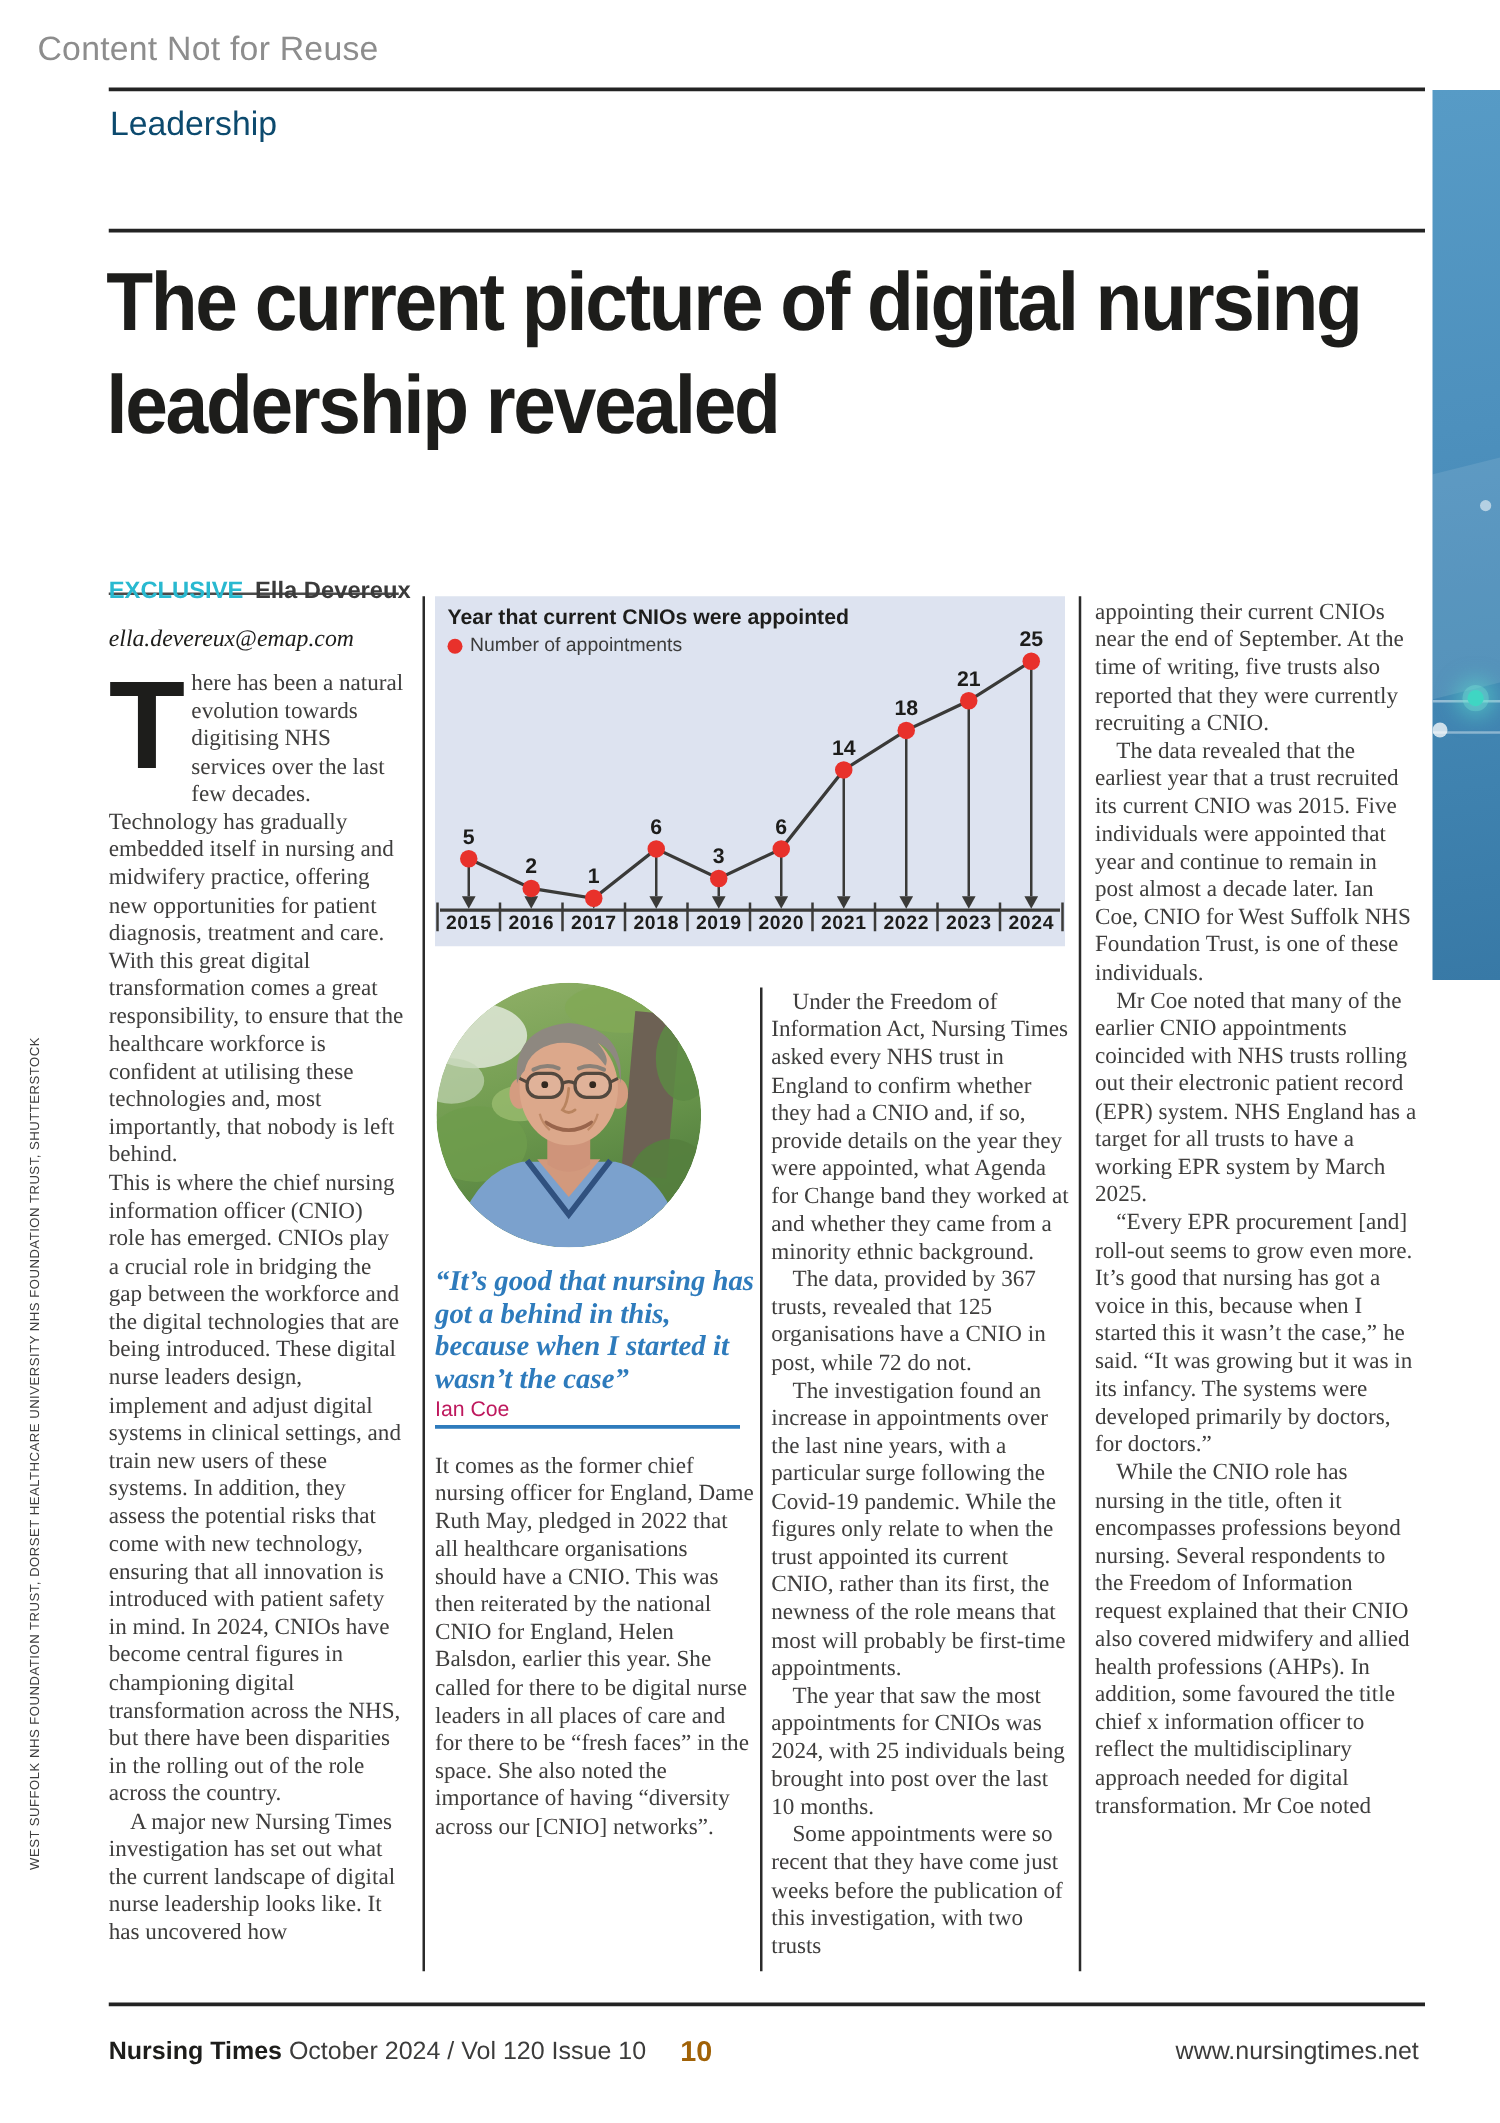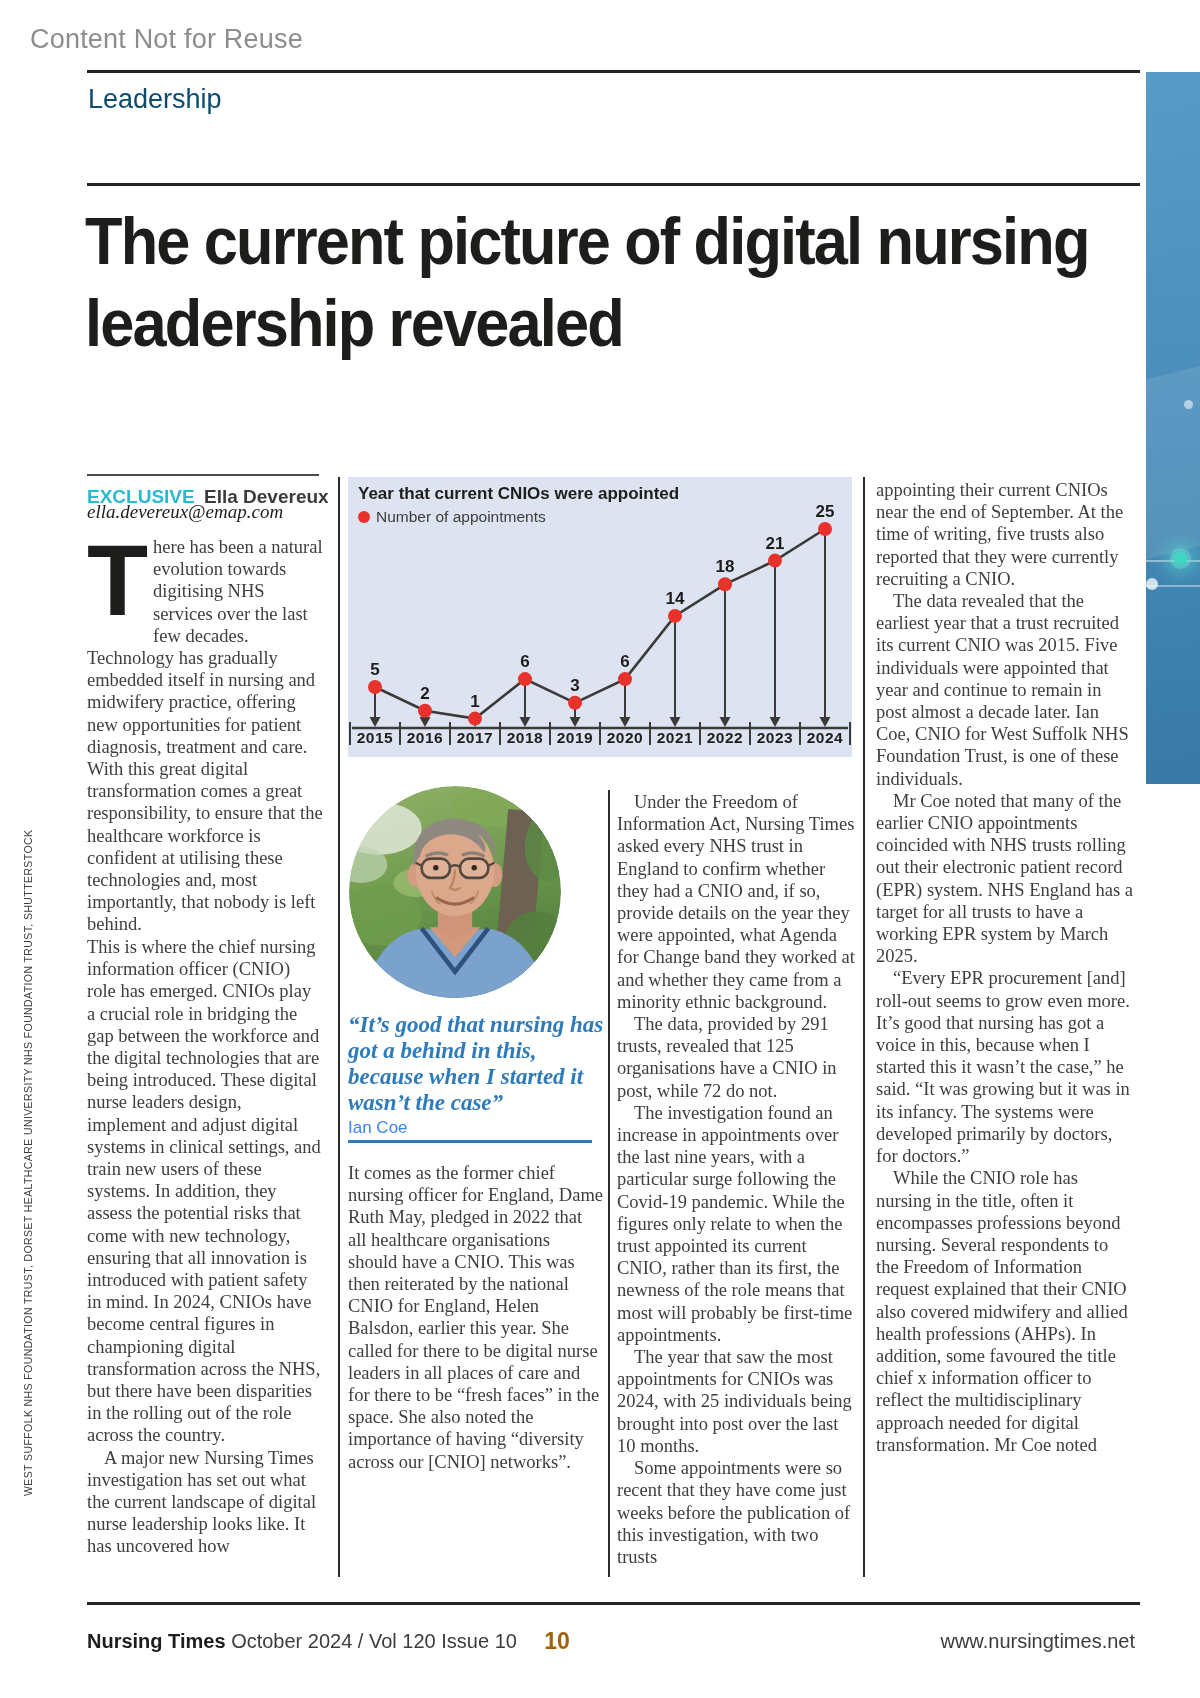--- a/index.html
+++ b/index.html
@@ -31,21 +31,21 @@
   .vcredit{position:absolute;left:22px;top:908px;height:588px;width:16px;
            writing-mode:vertical-rl;transform:rotate(180deg);
            font-size:10.5px;letter-spacing:.4px;color:#3e3e3e;white-space:nowrap;}
 
   .vdiv{position:absolute;width:2px;background:#2b2b2b;}
   .vdiv1{left:338px;top:477px;height:1100px;}
   .vdiv2{left:608px;top:790px;height:787px;}
   .vdiv3{left:863px;top:477px;height:1100px;}
 
   .byline-rule{position:absolute;left:87px;top:474px;width:232px;height:2px;background:#4a4a4a;}
-  .byline{position:absolute;left:87px;top:486px;font-size:19px;font-weight:bold;}
+  .byline{position:absolute;left:87px;top:462px;font-size:19px;font-weight:bold;}
   .byline .kicker{color:#29b9d0;}
   .byline .author{color:#3b3b3b;margin-left:4px;}
   .email{position:absolute;left:87px;top:501px;font-family:"Liberation Serif",serif;
          font-style:italic;font-size:19px;color:#1d1d1b;}
 
   .body-col{position:absolute;}
   .body-col p{margin:0;font-family:"Liberation Serif",serif;font-size:18.5px;
               line-height:22.2px;color:#3f3e3d;text-align:left;}
   .indent-rest p + p{text-indent:17px;}
   .indent-all p{text-indent:17px;}
@@ -66,21 +66,21 @@
   .chart svg{position:absolute;left:0;top:0;width:504px;height:280px;}
   .cd-val{font:bold 17px "Liberation Sans",sans-serif;fill:#1d1d1b;}
   .cd-year{font:600 15.5px "Liberation Sans",sans-serif;fill:#1d1d1b;letter-spacing:.5px;}
 
   .photo{position:absolute;left:349px;top:786px;width:212px;height:212px;border-radius:50%;overflow:hidden;}
   .photo svg{width:100%;height:100%;display:block;}
 
   .pullquote{position:absolute;left:348px;top:1012px;width:258px;margin:0;
              font-family:"Liberation Serif",serif;font-weight:bold;font-style:italic;
              font-size:23px;line-height:26px;color:#2e7bbc;}
-  .quote-attr{position:absolute;left:348px;top:1118px;font-size:17px;color:#3b82f6;}
+  .quote-attr{position:absolute;left:348px;top:1118px;font-size:17px;color:#be185d;}
   .quote-rule{position:absolute;left:348px;top:1140px;width:244px;height:3px;background:#2e7bbc;}
 
   .footer-rule{position:absolute;left:87px;top:1602px;width:1053px;height:3px;background:#232323;}
   .footer-left{position:absolute;left:87px;top:1630px;font-size:20px;color:#3c3c3b;}
   .footer-left b{color:#1d1d1b;}
   .footer-page{position:absolute;left:537px;top:1628px;width:40px;text-align:center;
                font-size:23px;font-weight:bold;color:#a16207;}
   .footer-site{position:absolute;right:65px;top:1630px;font-size:20px;color:#3c3c3b;}
 </style>
 </head>
@@ -245,21 +245,21 @@
 
   <p class="pullquote">“It’s good that nursing has got a behind in this, because when I started it wasn’t the case”</p>
   <div class="quote-attr">Ian Coe</div>
   <div class="quote-rule"></div>
 
   <div class="body-col col2 indent-rest">
       <p>It comes as the former chief nursing officer for England, Dame Ruth May, pledged in 2022 that all healthcare organisations should have a CNIO. This was then reiterated by the national CNIO for England, Helen Balsdon, earlier this year. She called for there to be digital nurse leaders in all places of care and for there to be “fresh faces” in the space. She also noted the importance of having “diversity across our [CNIO] networks”.</p>
     </div>
   <div class="body-col col3 indent-all">
       <p>Under the Freedom of Information Act, Nursing Times asked every NHS trust in England to confirm whether they had a CNIO and, if so, provide details on the year they were appointed, what Agenda for Change band they worked at and whether they came from a minority ethnic background.</p>
-      <p>The data, provided by 291 trusts, revealed that 125 organisations have a CNIO in post, while 72 do not.</p>
+      <p>The data, provided by 367 trusts, revealed that 125 organisations have a CNIO in post, while 72 do not.</p>
       <p>The investigation found an increase in appointments over the last nine years, with a particular surge following the Covid-19 pandemic. While the figures only relate to when the trust appointed its current CNIO, rather than its first, the newness of the role means that most will probably be first-time appointments.</p>
       <p>The year that saw the most appointments for CNIOs was 2024, with 25 individuals being brought into post over the last 10 months.</p>
       <p>Some appointments were so recent that they have come just weeks before the publication of this investigation, with two trusts</p>
     </div>
   <div class="body-col col4 indent-rest">
       <p>appointing their current CNIOs near the end of September. At the time of writing, five trusts also reported that they were currently recruiting a CNIO.</p>
       <p>The data revealed that the earliest year that a trust recruited its current CNIO was 2015. Five individuals were appointed that year and continue to remain in post almost a decade later. Ian Coe, CNIO for West Suffolk NHS Foundation Trust, is one of these individuals.</p>
       <p>Mr Coe noted that many of the earlier CNIO appointments coincided with NHS trusts rolling out their electronic patient record (EPR) system. NHS England has a target for all trusts to have a working EPR system by March 2025.</p>
       <p>“Every EPR procurement [and] roll-out seems to grow even more. It’s good that nursing has got a voice in this, because when I started this it wasn’t the case,” he said. “It was growing but it was in its infancy. The systems were developed primarily by doctors, for doctors.”</p>
       <p>While the CNIO role has nursing in the title, often it encompasses professions beyond nursing. Several respondents to the Freedom of Information request explained that their CNIO also covered midwifery and allied health professions (AHPs). In addition, some favoured the title chief x information officer to reflect the multidisciplinary approach needed for digital transformation. Mr Coe noted</p>

